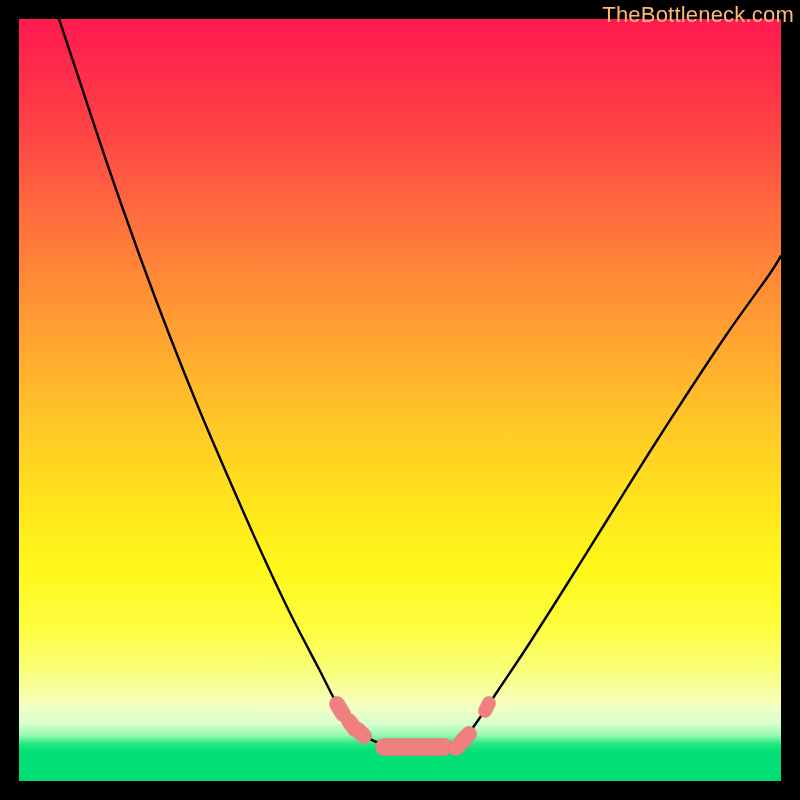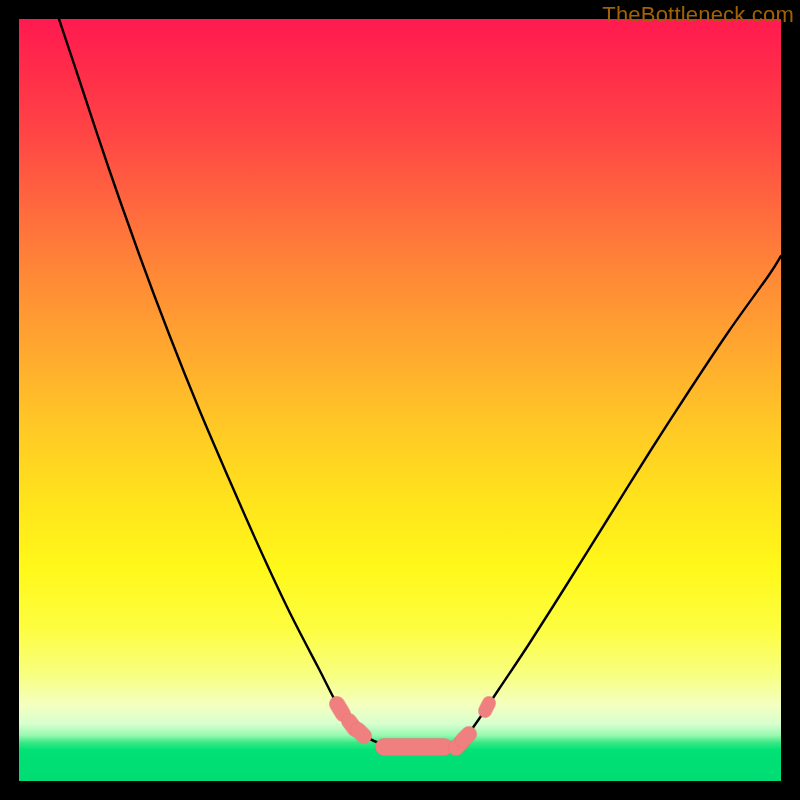--- a/index.html
+++ b/index.html
@@ -47,21 +47,21 @@
       #98f9b0 94%,
       #34e884 95%,
       #00e176 96%,
       #00dc73 100%
     );
   }
   .watermark {
     position: absolute;
     top: 2px;
     right: 6px;
-    color: #a16207;
+    color: #fdba74;
     font-size: 22px;
     font-weight: 500;
     letter-spacing: 0.2px;
     user-select: none;
   }
   svg.curve {
     position: absolute;
     inset: 0;
   }
 </style>

